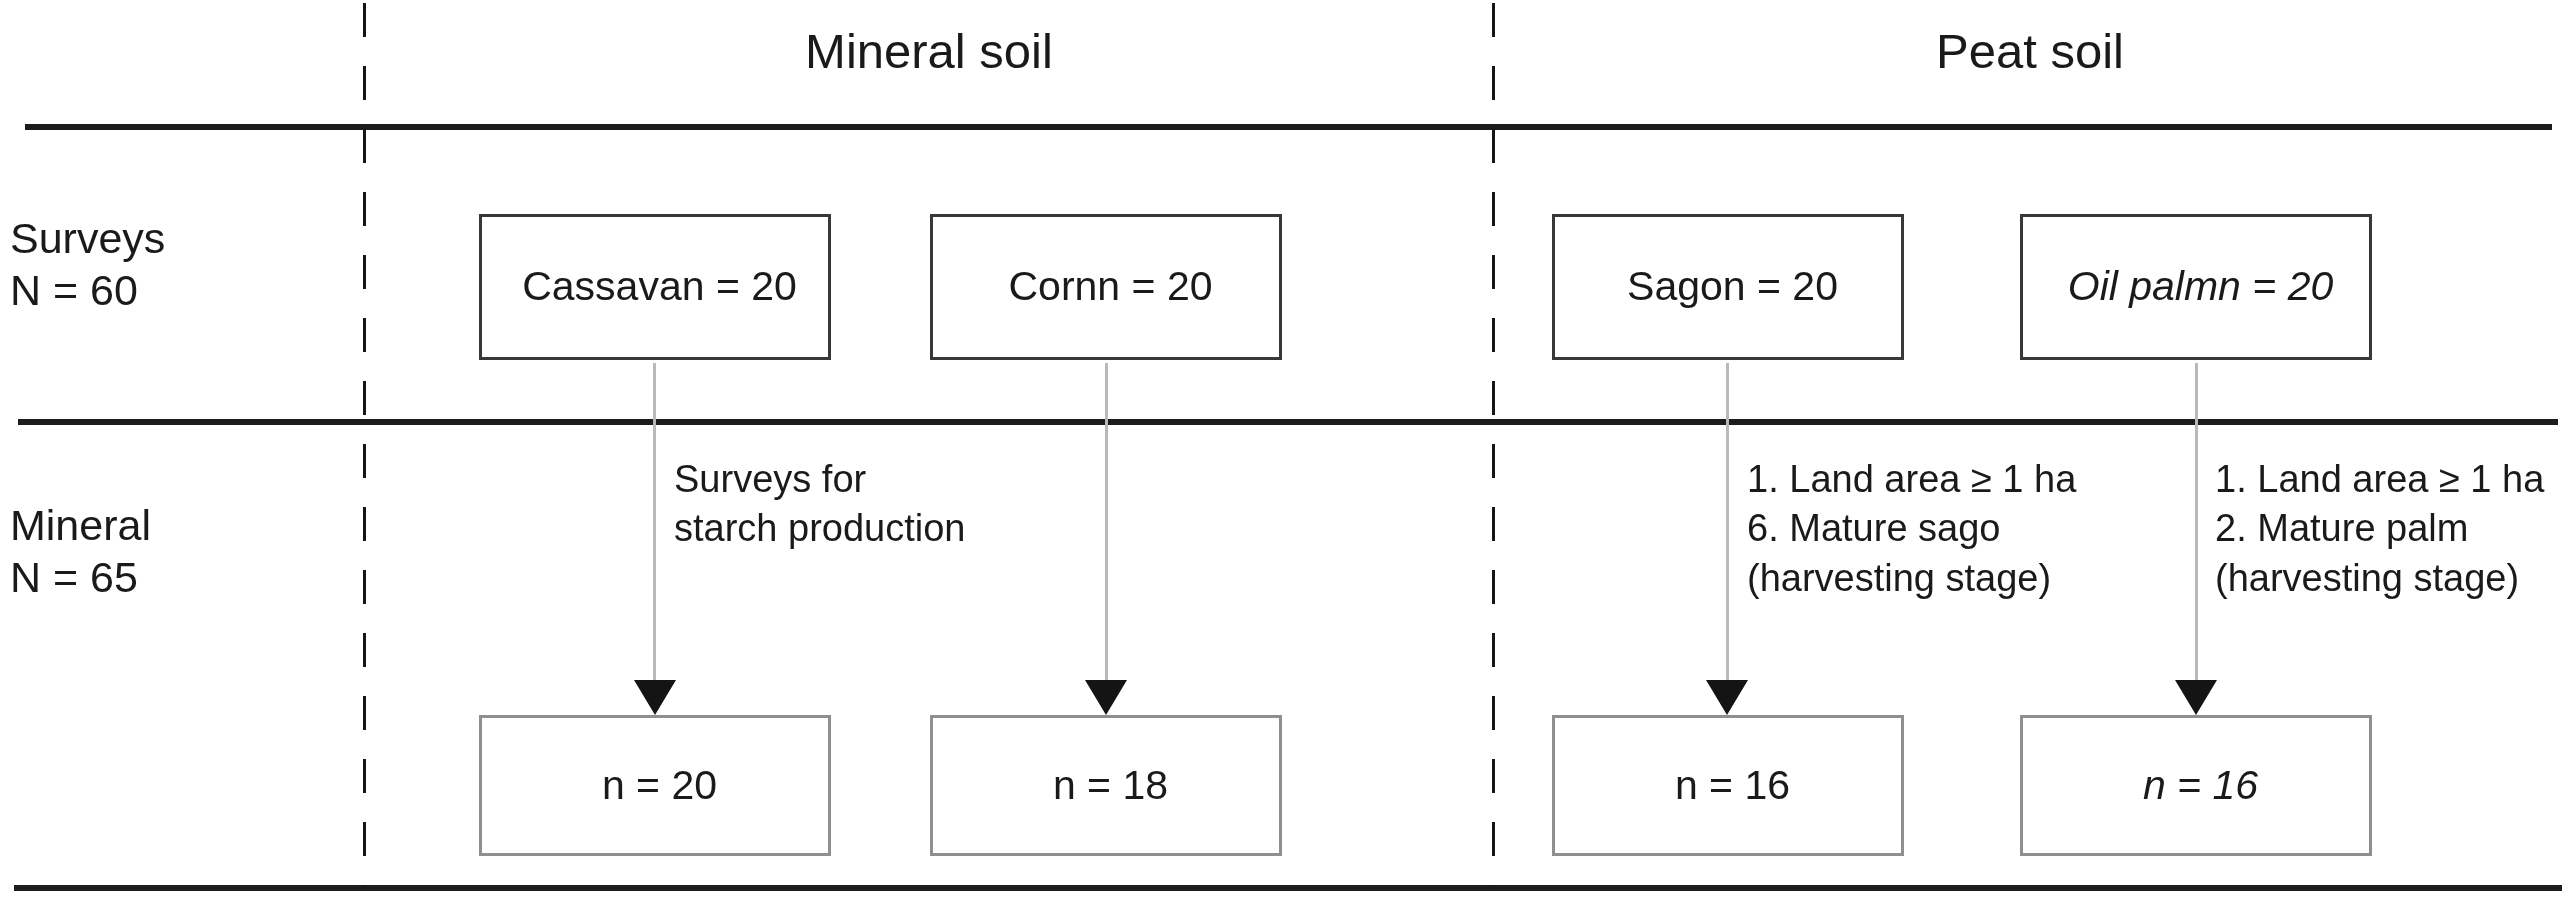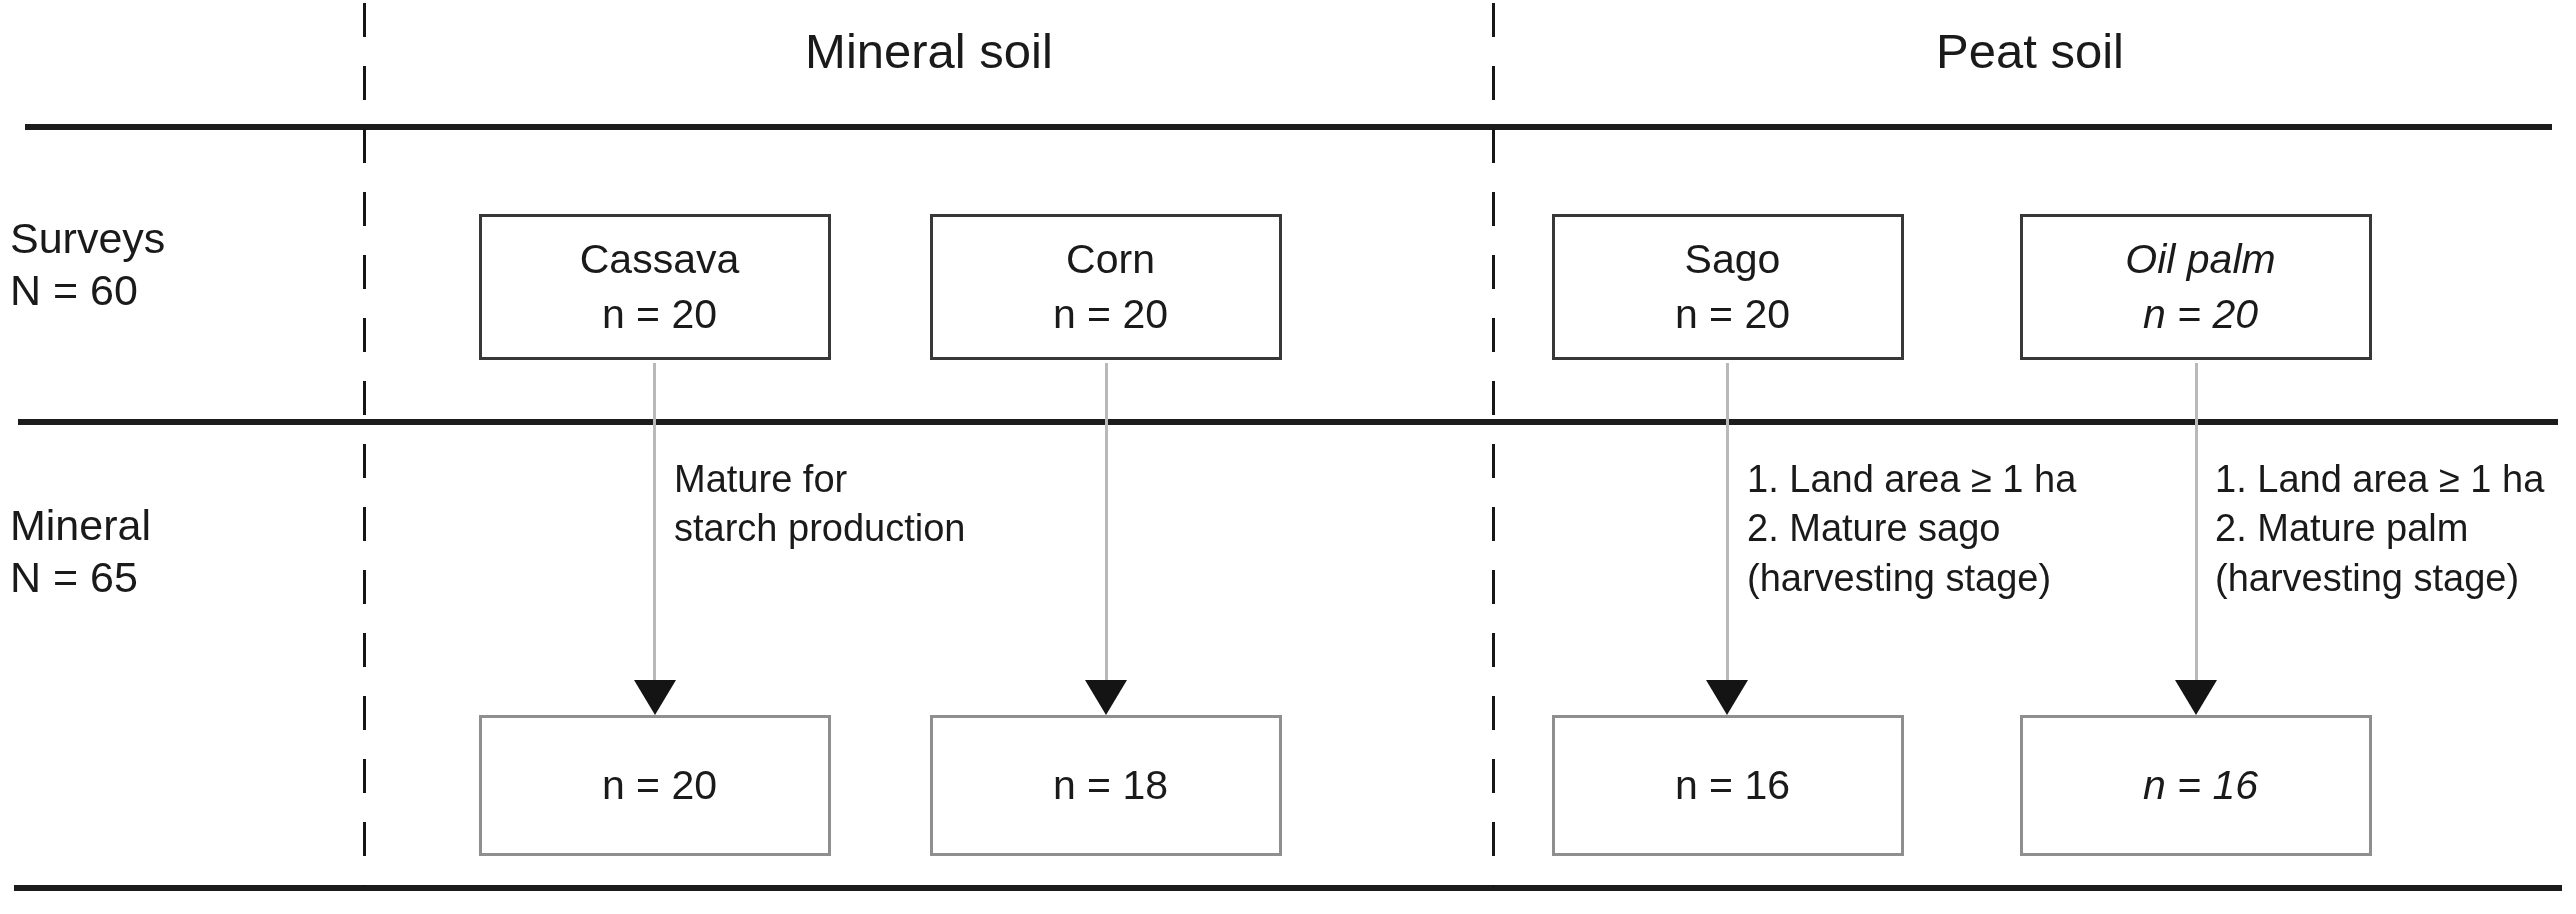--- a/index.html
+++ b/index.html
@@ -23,21 +23,21 @@
   .header{position:absolute;top:25px;font-size:49px;line-height:1.1;text-align:center;white-space:nowrap;}
   .header-mineral{left:364px;width:1130px;}
   .header-peat{left:1494px;width:1072px;}
   
   .row-label{position:absolute;left:10px;font-size:43px;line-height:1.22;}
   .row-label-surveys{top:212px;}
   .row-label-analyzed{top:499px;}
   
   .box{
     position:absolute;background:#ffffff;box-sizing:border-box;
-    display:flex;flex-direction:column;align-items:center;justify-content:center;
+    display:flex;flex-direction:row;align-items:center;justify-content:center;
     text-align:center;font-size:41px;line-height:1.35;width:352px;padding-left:9px;
   }
   .survey-box{top:214px;height:146px;border:3.4px solid #383838;}
   .analyzed-box{top:715px;height:141px;border:3.4px solid #8f8f8f;}
   .left-c1{left:479px;}  .left-c2{left:930px;}  .left-c3{left:1552px;}  .left-c4{left:2020px;font-style:italic;}
   
   .arrow-line{position:absolute;top:363px;width:2.7px;height:317px;background:#b9b9b9;}
   .aline-c1{left:653px;} .aline-c2{left:1105px;} .aline-c3{left:1726px;} .aline-c4{left:2195px;}
   .arrow-head{
     position:absolute;top:680px;width:0;height:0;
@@ -72,21 +72,21 @@
     <div>N = 65</div>
   </div>
 
   <div class="box survey-box left-c1">
     <div>Cassava</div>
     <div>n = 20</div>
   </div>
   <div class="arrow-line aline-c1"></div>
   <div class="arrow-head ahead-c1"></div>
   <div class="criteria crit-c1">
-    <div>Mature for</div>
+    <div>Surveys for</div>
     <div>starch production</div>
   </div>
   <div class="box analyzed-box left-c1">
     <div>n = 20</div>
   </div>
 
   <div class="box survey-box left-c2">
     <div>Corn</div>
     <div>n = 20</div>
   </div>
@@ -97,21 +97,21 @@
   </div>
 
   <div class="box survey-box left-c3">
     <div>Sago</div>
     <div>n = 20</div>
   </div>
   <div class="arrow-line aline-c3"></div>
   <div class="arrow-head ahead-c3"></div>
   <div class="criteria crit-c3">
     <div>1. Land area ≥ 1 ha</div>
-    <div>2. Mature sago</div>
+    <div>6. Mature sago</div>
     <div>(harvesting stage)</div>
   </div>
   <div class="box analyzed-box left-c3">
     <div>n = 16</div>
   </div>
 
   <div class="box survey-box left-c4">
     <div>Oil palm</div>
     <div>n = 20</div>
   </div>

